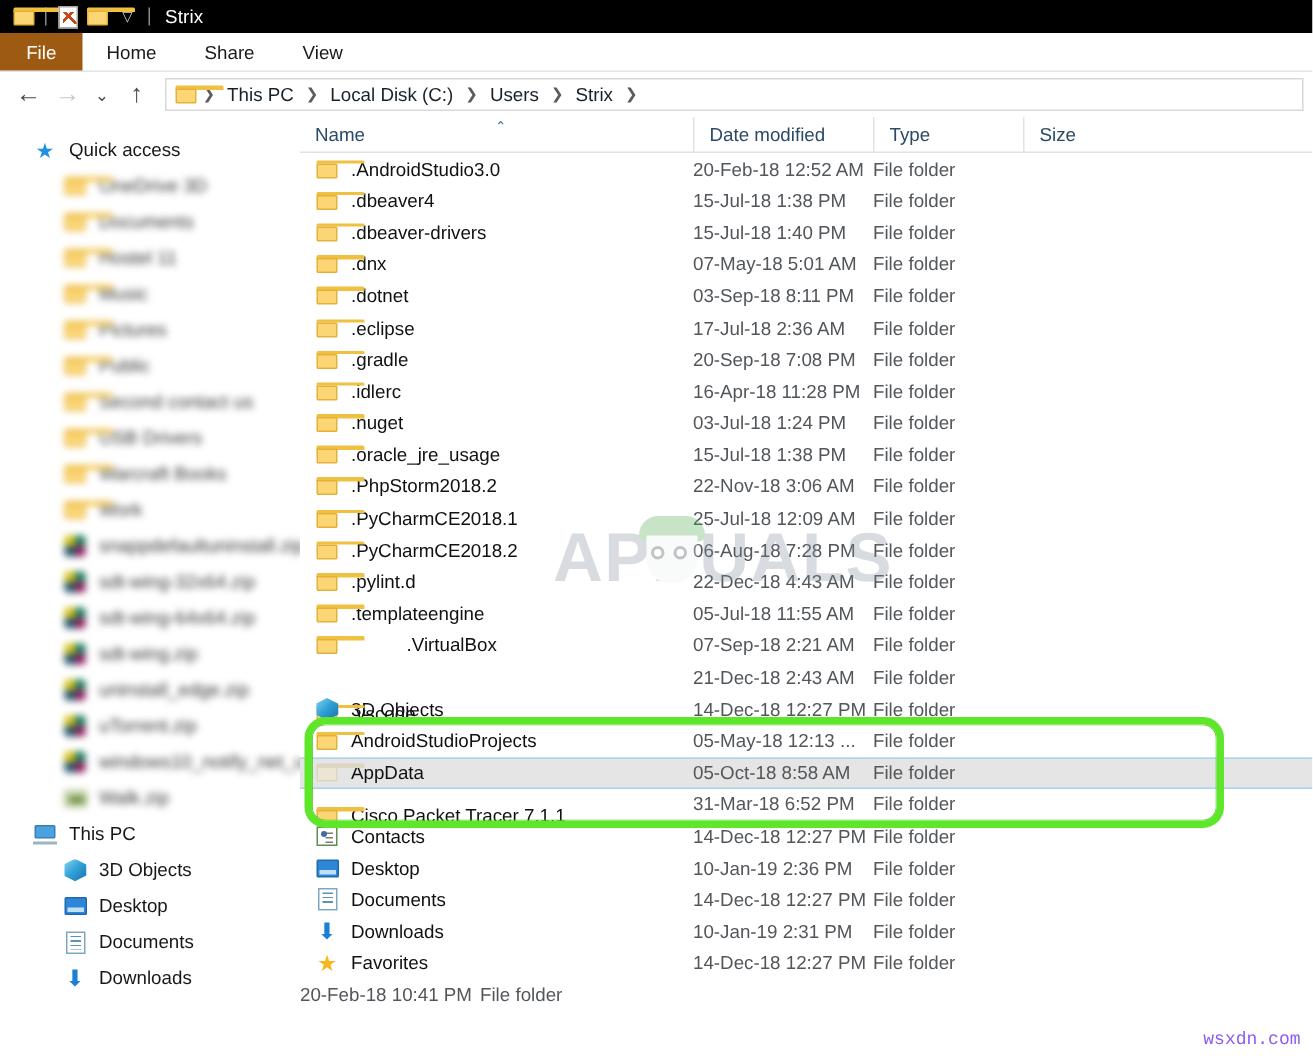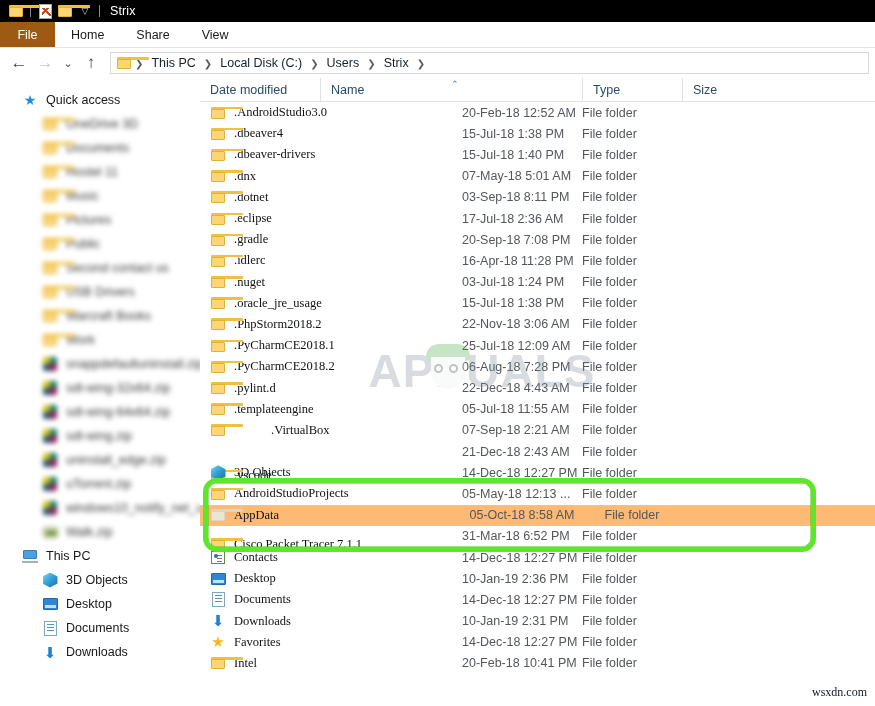--- a/index.html
+++ b/index.html
@@ -114,22 +114,22 @@
   .colhead { display: flex; height: 24px; align-items: center;
     border-bottom: 1px solid #e2e2e2; position: relative; }
   .ch { font-size: 12.5px; color: #2b4a66; padding-left: 10px; position: relative;
     height: 24px; display: flex; align-items: center; }
   .ch + .ch { border-left: 1px solid #e2e2e2; }
   .sort-chev { position: absolute; left: 130px; top: 1px; font-size: 9px; color: #3d7aa8; }
 
   
   .rows { position: relative; }
   .row { display: flex; align-items: center; height: 21.2px; font-size: 12.5px; }
-  .row.sel { background: #fdba74; border-top: 1px solid #a8d2f0; border-bottom: 1px solid #a8d2f0; text-align: center; }
-  .c-name { display: flex; align-items: center; gap: 8px; padding-left: 10px; font-family: Liberation Serif, serif; }
+  .row.sel { background: #e5e5e5; border-top: 1px solid #a8d2f0; border-bottom: 1px solid #a8d2f0; }
+  .c-name { display: flex; align-items: center; gap: 8px; padding-left: 10px; }
   .c-name .nm { color: #0f1113; }
   .c-date { color: #53575b; }
   .c-type { color: #53575b; }
   .c-size { }
 
   
   .annot { position: absolute; border: 5px solid #5ee62a; border-radius: 14px;
     pointer-events: none; box-shadow: 0 0 0 0.5px #3fc40f inset; }
 
   
@@ -139,21 +139,21 @@
     letter-spacing: 1px; font-family: "Liberation Sans", sans-serif; }
   .wm-mascot { position: absolute; left: 70px; top: 2px; width: 54px; height: 56px; }
   .wm-mascot .hat { position: absolute; left: 4px; top: 4px; width: 44px; height: 17px;
     background: #4aa84a; border-radius: 18px 18px 6px 6px; }
   .wm-mascot .face { position: absolute; left: 9px; top: 17px; width: 34px; height: 32px;
     background: #eef2f3; border-radius: 0 0 16px 16px; }
   .wm-mascot .eye { position: absolute; top: 24px; width: 9px; height: 9px;
     border: 2px solid #2c3e46; border-radius: 50%; background: #fff; }
   .wm-mascot .eye.l { left: 12px; } .wm-mascot .eye.r { left: 27px; }
   .wm-wsxdn { position: absolute; right: 8px; bottom: 6px; font-size: 12px;
-    color: #0f172a; font-family: Liberation Serif, serif; }
+    color: #8b5cf6; font-family: Liberation Mono, monospace; }
 </style>
 </head>
 <body>
 
 <div id="app">
 
   <div class="titlebar">
     <div class="qat-item">
       <span class="folder">
           <i class="tab"></i>
@@ -381,27 +381,27 @@
         </div>
         <div class="s-row l1">
           <span class="s-ico">
             <span class="ico-dl">⬇</span>
           </span>
           <span>Downloads</span>
         </div>
       </div>
     <div class="content">
       <div class="colhead" id="colhead">
-          <div class="ch" style="width: 120px;">
-            <span>Date modified</span>
-          </div>
           <div class="ch" style="width: 262px;">
             <span>Name</span>
             <span class="sort-chev">⌃</span>
           </div>
+          <div class="ch" style="width: 120px;">
+            <span>Date modified</span>
+          </div>
           <div class="ch" style="width: 100px;">
             <span>Type</span>
           </div>
           <div class="ch" style="width: 82px;">
             <span>Size</span>
           </div>
         </div>
       <div class="rows" id="rows">
           <div class="row">
             <div class="c-name" style="width: 262px;">
@@ -743,29 +743,20 @@
               <span class="s-ico">
                 <span class="ico-fav">★</span>
               </span>
               <span class="nm">Favorites</span>
             </div>
             <div class="c-date" style="width: 120px;">14-Dec-18 12:27 PM</div>
             <div class="c-type" style="width: 100px;">File folder</div>
             <div class="c-size" style="width: 82px;"></div>
           </div>
           <div class="row">
-            <div class="c-name" style="width: 262px;">
-              <span class="s-ico">
-                <span class="folder">
-                  <i class="tab"></i>
-                  <i class="body"></i>
-                </span>
-              </span>
-              <span class="nm">Intel</span>
-            </div>
             <div class="c-date" style="width: 120px;">20-Feb-18 10:41 PM</div>
             <div class="c-type" style="width: 100px;">File folder</div>
             <div class="c-size" style="width: 82px;"></div>
           </div>
           <div class="row">
             <div class="c-size" style="width: 82px;"></div>
           </div>
         </div>
     </div>
   </div>

